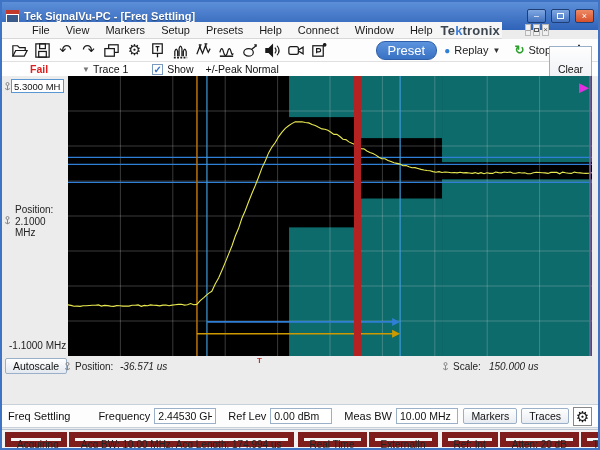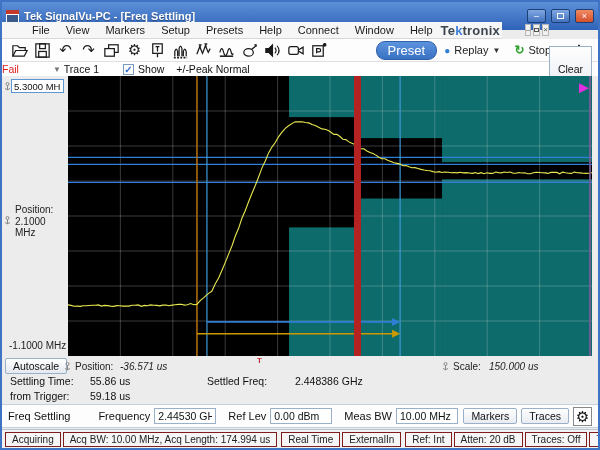--- a/index.html
+++ b/index.html
@@ -35,21 +35,21 @@
   .preset-pill { margin-left:auto; background:linear-gradient(#5b93dd,#3a72c4); color:#fff;
                  border:1px solid #2e5fa8; border-radius:9px; font-size:13px; padding:1px 11px; }
   .rs-btn { display:flex; align-items:center; gap:4px; font-size:11px; color:#222; padding:0 7px; }
   .dot-blue { color:#2f7fd6; font-size:10px; }
   .circ-green { color:#2aa02a; font-weight:bold; font-size:12px; }
   .dd { font-size:8px; color:#333; }
   .kebab { font-size:14px; font-weight:bold; color:#333; padding:0 6px 0 2px; }
   
   .tracebar { position:absolute; left:0; top:60px; width:596px; height:14px; background:#fff;
               display:flex; align-items:center; font-size:10.5px; }
-  .fail { color:#e02020; font-weight:normal; }
+  .fail { color:#e02020; font-weight:bold; margin-left:28px; }
   .chev { color:#777; font-size:8px; margin-left:34px; }
   .trace-name { margin-left:3px; color:#111; }
   .cbx { width:11px; height:11px; border:1px solid #7a9ac0; background:#fff; margin-left:24px;
          color:#2f6fd0; font-size:10px; line-height:10px; text-align:center; font-weight:bold; }
   .show-lbl { margin-left:4px; color:#111; }
   .det-lbl { margin-left:12px; color:#111; }
   .clear-btn { margin-left:auto; margin-right:6px; border:1px solid #9ab0c8; background:linear-gradient(#fefefe,#e8ecf2);
                font-size:10.5px; padding:16px 8px; border-radius:0; color:#111; }
   
   .main { position:absolute; left:0; top:74px; width:596px; height:282px; background:#ececec; }
@@ -76,21 +76,21 @@
                    font-family:"Liberation Sans",sans-serif; color:#111; background:#fff; }
   .fr-lbl { margin:0 4px 0 12px; }
   .fr-btn { border:1px solid #9ab0c8; background:linear-gradient(#fefefe,#e8ecf2); border-radius:2px;
             font-size:10.5px; padding:1px 7px; margin-left:4px; color:#111; }
   .gear-btn { width:19px; height:19px; border:1px solid #888; background:#fff; margin-left:4px;
               font-size:15px; line-height:17px; text-align:center; color:#111; }
   
   .statusbar { position:absolute; left:0; top:427px; width:596px; height:19px; background:#f2f2f2;
                border-top:1px solid #b8c4d2; display:flex; align-items:center; font-size:10px;
                color:#222; padding:0 3px; gap:2px; }
-  .scell { border:1px solid #7f1d1d; background:#f6f6f6; height:15px; line-height:13px; padding:0 6px;
+  .scell { border:6px solid #7f1d1d; background:#f6f6f6; height:15px; line-height:13px; padding:0 6px;
            white-space:nowrap; }
   .bottom-strip { position:absolute; left:0; top:446px; width:596px; height:2px; background:#4a86d0; }
 </style>
 </head>
 <body>
 
 <div class="window">
 
   <div class="titlebar">
     <svg width="13" height="13" viewBox="0 0 13 13">
@@ -292,28 +292,20 @@
     <span style="position:absolute;left:73px;top:3px">Position:</span>
     <span class="val" style="position:absolute;left:118px;top:3px">-36.571 us</span>
     <span class="anchor" style="left:440px;top:4px"><svg width="7" height="9" viewBox="0 0 7 9">
           <circle cx="3.5" cy="2" r="1.5" fill="none" stroke="#888"></circle>
           <path d="M3.5 3.5 V8 M1 6.5 q2.5 2.5 5 0" fill="none" stroke="#888"></path>
         </svg></span>
     <span style="position:absolute;left:451px;top:3px">Scale:</span>
     <span class="val" style="position:absolute;left:487px;top:3px">150.000 us</span>
   </div>
 
-  <div class="results">
-    <span class="lbl" style="left:8px;top:1px">Settling Time:</span>
-    <span class="lbl" style="left:88px;top:1px">55.86 us</span>
-    <span class="lbl" style="left:205px;top:1px">Settled Freq:</span>
-    <span class="lbl" style="left:293px;top:1px">2.448386 GHz</span>
-    <span class="lbl" style="left:8px;top:16px">from Trigger:</span>
-    <span class="lbl" style="left:88px;top:16px">59.18 us</span>
-  </div>
 
   <div class="freqrow">
     <span>Freq Settling</span>
     <span class="fr-lbl" style="margin-left:28px">Frequency</span>
     <input value="2.44530 GHz" style="">
     <span class="fr-lbl">Ref Lev</span>
     <input value="0.00 dBm" style="">
     <span class="fr-lbl">Meas BW</span>
     <input value="10.00 MHz" style="">
     <div style="flex:1"></div>

